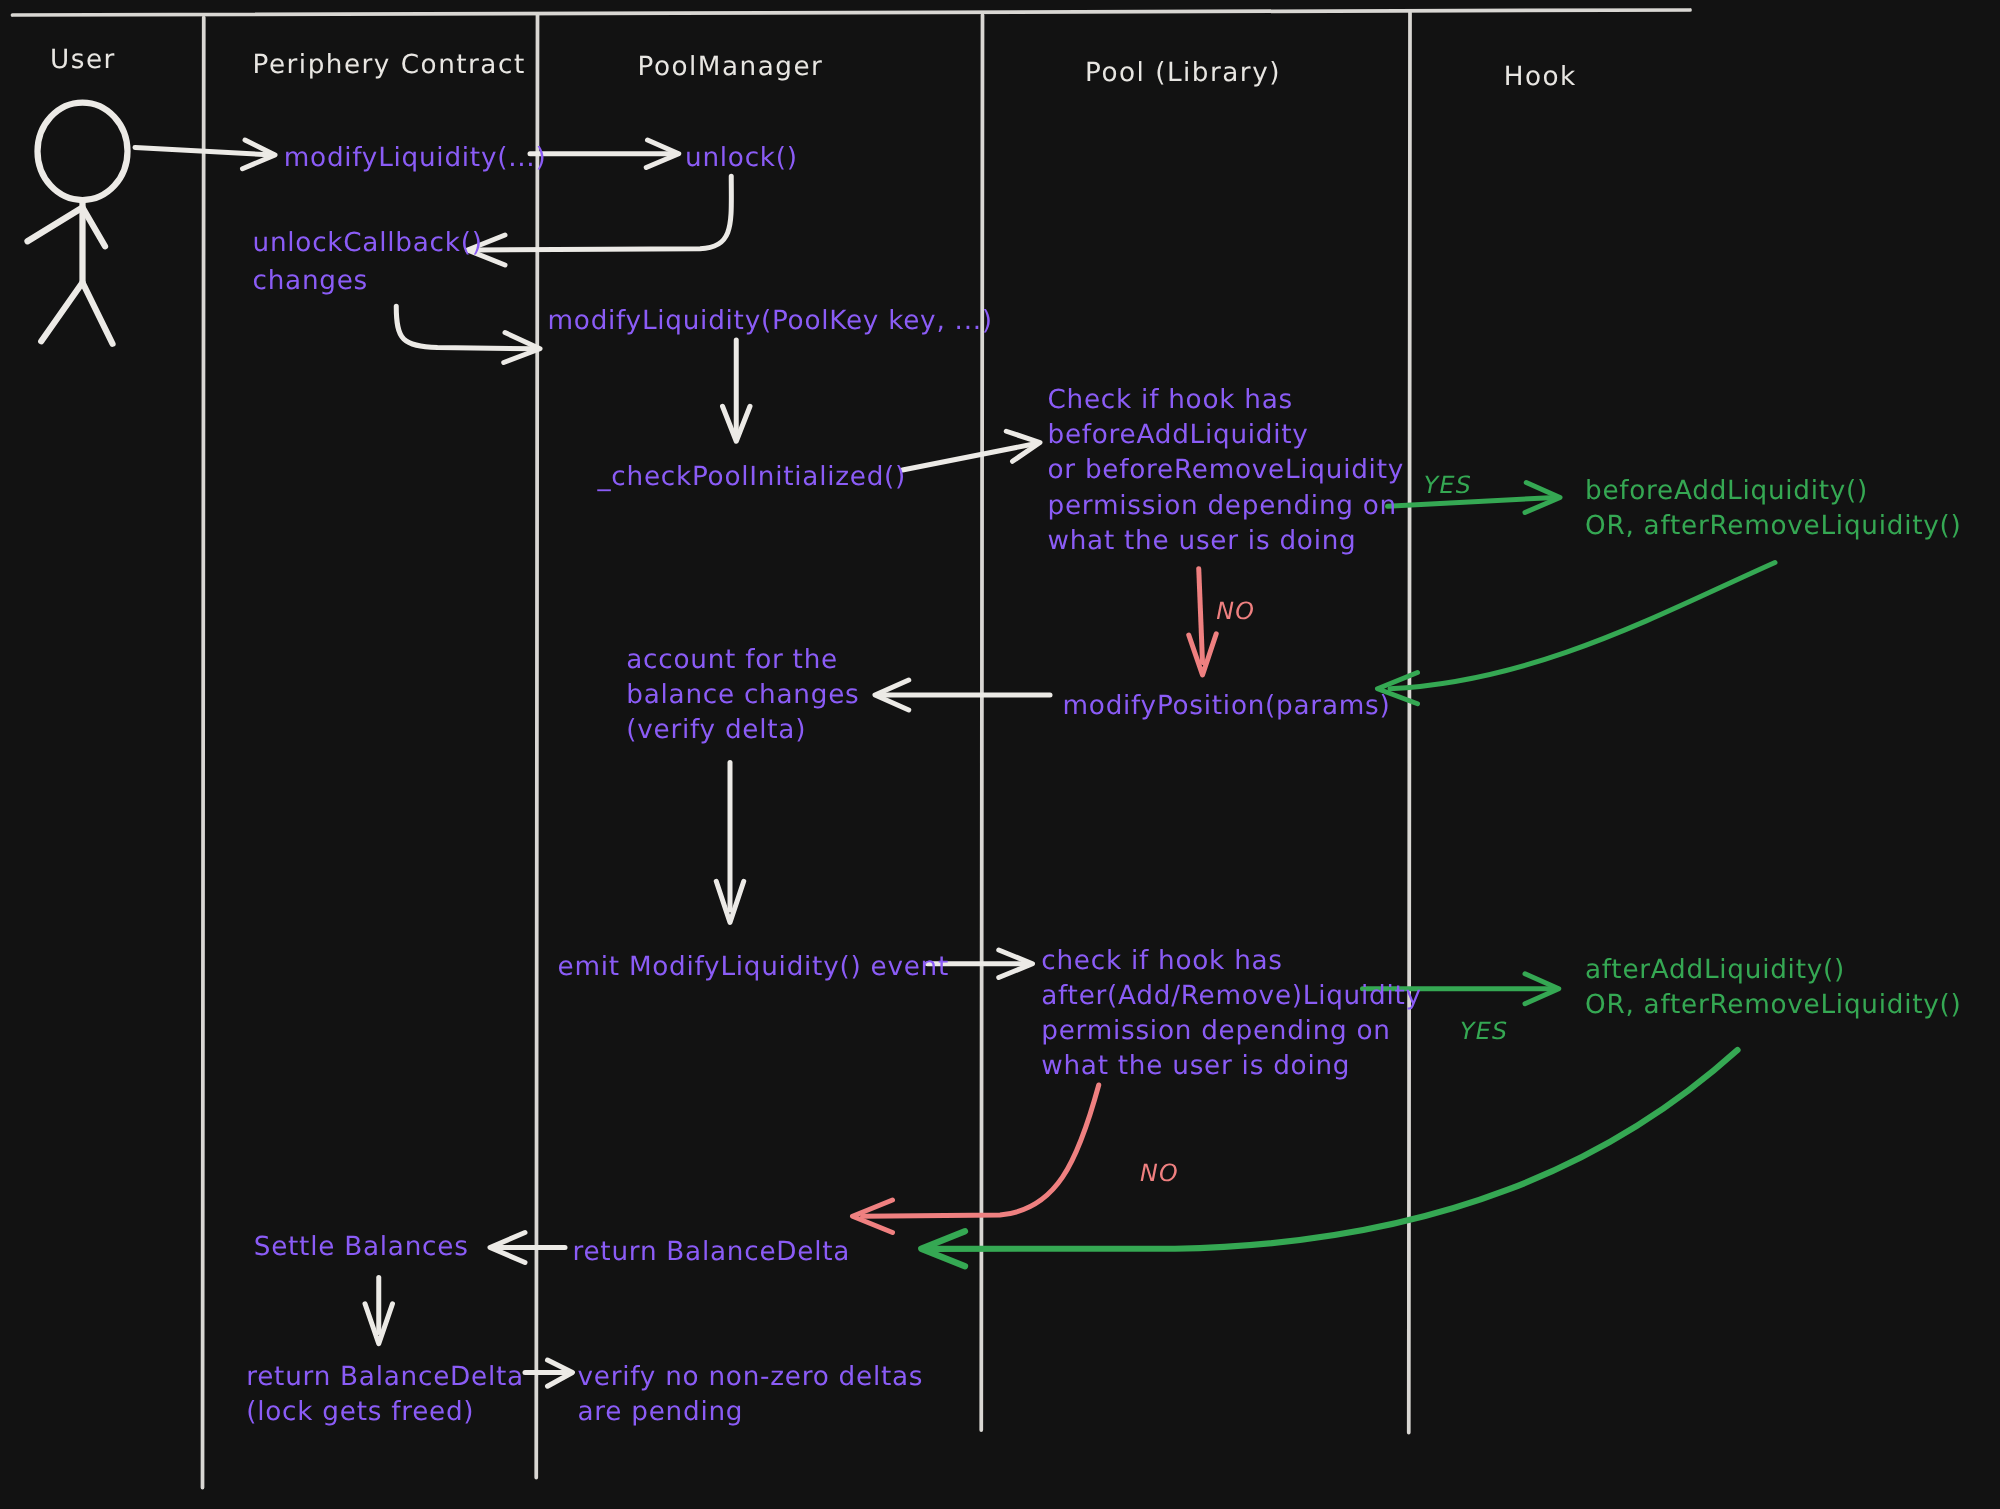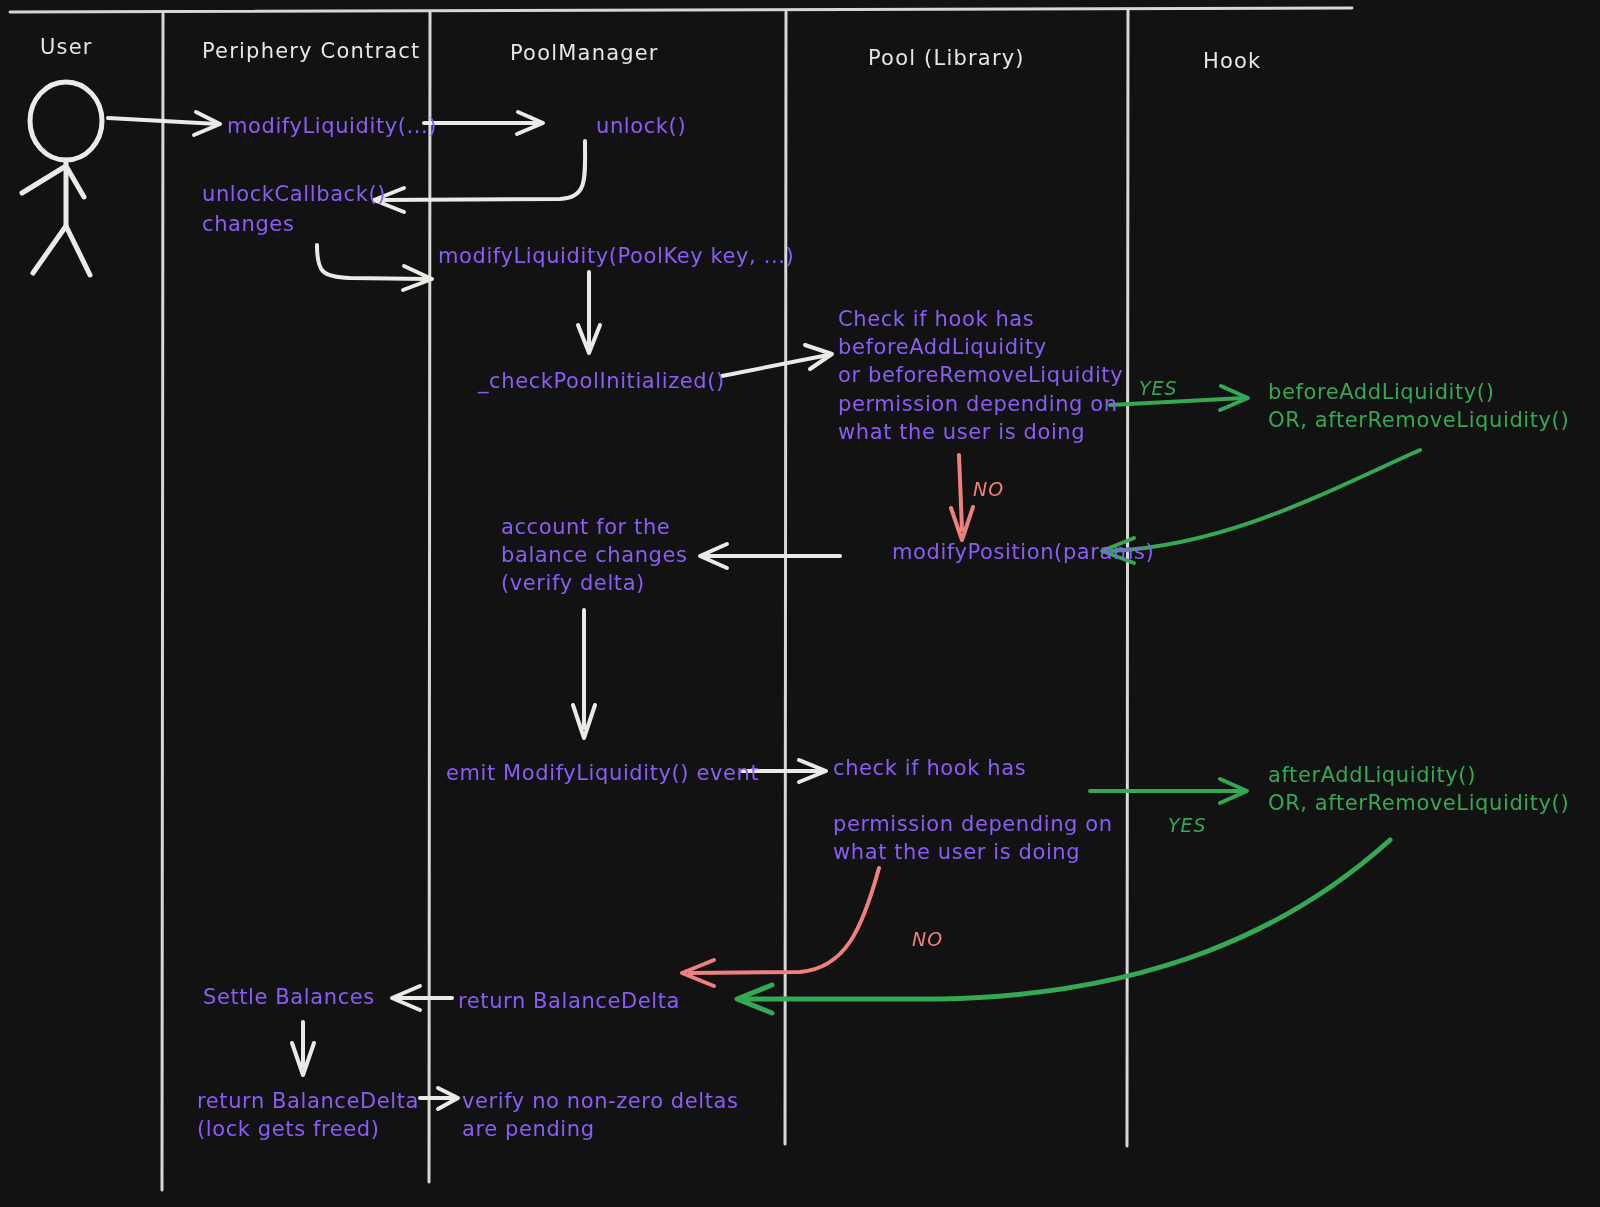--- a/index.html
+++ b/index.html
@@ -166,50 +166,51 @@
   </svg>
 
   <div class="lbl lane-title" style="left:40px; top:32px;">User</div>
   <div class="lbl lane-title" style="left:202px; top:36px;">Periphery Contract</div>
   <div class="lbl lane-title" style="left:510px; top:38px;">PoolManager</div>
   <div class="lbl lane-title" style="left:868px; top:43px;">Pool (Library)</div>
   <div class="lbl lane-title" style="left:1203px; top:46px;">Hook</div>
 
   <div class="lbl" style="left:227px; top:111px;">modifyLiquidity(...)</div>
 
-  <div class="lbl" style="left:548px; top:111px;margin-left:48px;">unlock()</div>
+  <div class="lbl" style="left:548px; top:111px;">unlock()</div>
 
   <div class="lbl" style="left:202px; top:179px;">unlockCallback()</div>
   <div class="lbl" style="left:202px; top:209px;">changes</div>
 
   <div class="lbl" style="left:438px; top:241px;">modifyLiquidity(PoolKey key, ...)</div>
 
   <div class="lbl" style="left:478px; top:366px;">_checkPoolInitialized()</div>
 
   <div class="lbl" style="left:838px; top:304px;">Check if hook has</div>
   <div class="lbl" style="left:838px; top:332px;">beforeAddLiquidity</div>
   <div class="lbl" style="left:838px; top:360px;">or beforeRemoveLiquidity</div>
   <div class="lbl" style="left:838px; top:389px;">permission depending on</div>
   <div class="lbl" style="left:838px; top:417px;">what the user is doing</div>
 
   <div class="lbl tag green" style="left:1139px; top:373px;">YES</div>
   <div class="lbl tag red" style="left:973px; top:474px;">NO</div>
 
   <div class="lbl green" style="left:1268px; top:377px;">beforeAddLiquidity()</div>
   <div class="lbl green" style="left:1268px; top:405px;">OR, afterRemoveLiquidity()</div>
 
-  <div class="lbl" style="left:850px; top:537px;margin-left:42px;">modifyPosition(params)</div>
+  <div class="lbl" style="left:850px; top:549px;">modifyPosition(params)</div>
 
   <div class="lbl" style="left:501px; top:512px;">account for the</div>
   <div class="lbl" style="left:501px; top:540px;">balance changes</div>
   <div class="lbl" style="left:501px; top:568px;">(verify delta)</div>
 
   <div class="lbl" style="left:446px; top:758px;">emit ModifyLiquidity() event</div>
 
   <div class="lbl" style="left:833px; top:753px;">check if hook has</div>
+  <div class="lbl" style="left:833px; top:781px;">after(Add/Remove)Liquidity</div>
   <div class="lbl" style="left:833px; top:809px;">permission depending on</div>
   <div class="lbl" style="left:833px; top:837px;">what the user is doing</div>
 
   <div class="lbl tag green" style="left:1168px; top:810px;">YES</div>
   <div class="lbl tag red" style="left:912px; top:924px;">NO</div>
 
   <div class="lbl green" style="left:1268px; top:760px;">afterAddLiquidity()</div>
   <div class="lbl green" style="left:1268px; top:788px;">OR, afterRemoveLiquidity()</div>
 
   <div class="lbl" style="left:203px; top:982px;">Settle Balances</div>

